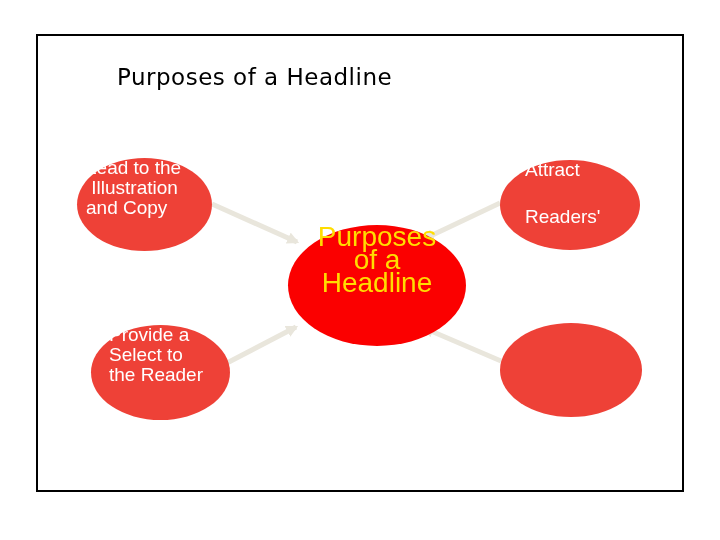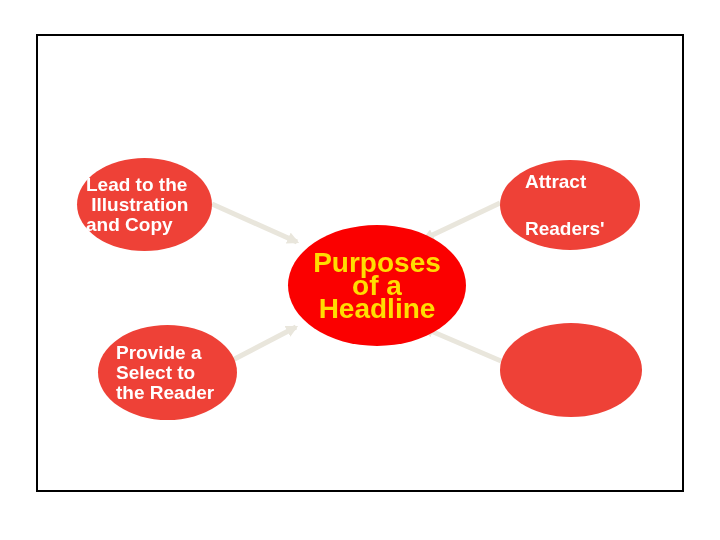--- a/index.html
+++ b/index.html
@@ -13,28 +13,28 @@
   }
   #slide-title{
     position:absolute;left:117px;top:64px;
     font-family:"DejaVu Sans",sans-serif;font-size:23px;font-weight:400;
     letter-spacing:0.5px;color:var(--title-text,#000);white-space:nowrap;
   }
   #connectors{position:absolute;left:0;top:0;width:720px;height:540px;}
   .node{
     position:absolute;border-radius:50%;
     background:var(--node-fill,#ee4137);
-    display:flex;flex-direction:column;justify-content:center;align-items:flex-start;
+    display:flex;flex-direction:column;justify-content:flex-start;align-items:flex-start;
     box-sizing:border-box;
-    color:var(--node-text,#fff);font-weight:bold;font-size:19px;line-height:20px;
+    color:var(--node-text,#fff);font-weight:normal;font-size:19px;line-height:20px;
   }
   .node .line{display:block;white-space:pre;}
   #node-top-left    {left:77px; top:158px;width:135px;height:93px;padding-left:9px;}
   #node-top-right   {left:500px;top:160px;width:140px;height:90px;padding-left:25px;gap:27px;}
-  #node-bottom-left {left:98px; top:325px;width:139px;height:95px;padding-left:18px;}
+  #node-bottom-left {left:91px; top:325px;width:139px;height:95px;padding-left:18px;}
   #node-bottom-right{left:500px;top:323px;width:142px;height:94px;padding-left:27px;}
   #node-center{
     left:288px;top:225px;width:178px;height:121px;padding-left:0;
     background:var(--center-fill,#fb0000);
     align-items:center;text-align:center;
     color:var(--center-text,#ffdd00);font-size:28px;line-height:23px;
   }
   .connector-line{stroke:var(--arrow,#e9e6dc);stroke-width:5;}
   .arrowhead-shape{fill:var(--arrow,#e9e6dc);}
 </style>
@@ -50,20 +50,21 @@
       <marker id="ah" viewBox="0 0 10 10" refX="8" refY="5" markerWidth="2.4" markerHeight="2.4" orient="auto-start-reverse">
         <path class="arrowhead-shape" d="M0,0 L10,5 L0,10 z"></path>
       </marker>
     </defs>
     <line class="connector-line" x1="212" y1="204" x2="297" y2="242" marker-end="url(#ah)"></line>
     <line class="connector-line" x1="500" y1="203" x2="424" y2="239" marker-end="url(#ah)"></line>
     <line class="connector-line" x1="225" y1="364" x2="296" y2="327" marker-end="url(#ah)"></line>
     <line class="connector-line" x1="501" y1="361" x2="424" y2="328" marker-end="url(#ah)"></line>
   </svg>
 
+  <div id="slide-title">Purposes of a Headline</div>
 
   <div id="node-top-left" class="node">
     <span class="line">Lead to the</span>
     <span class="line"> Illustration</span>
     <span class="line">and Copy</span>
   </div>
 
   <div id="node-top-right" class="node">
     <span class="line">Attract</span>
     <span class="line">Readers'</span>

